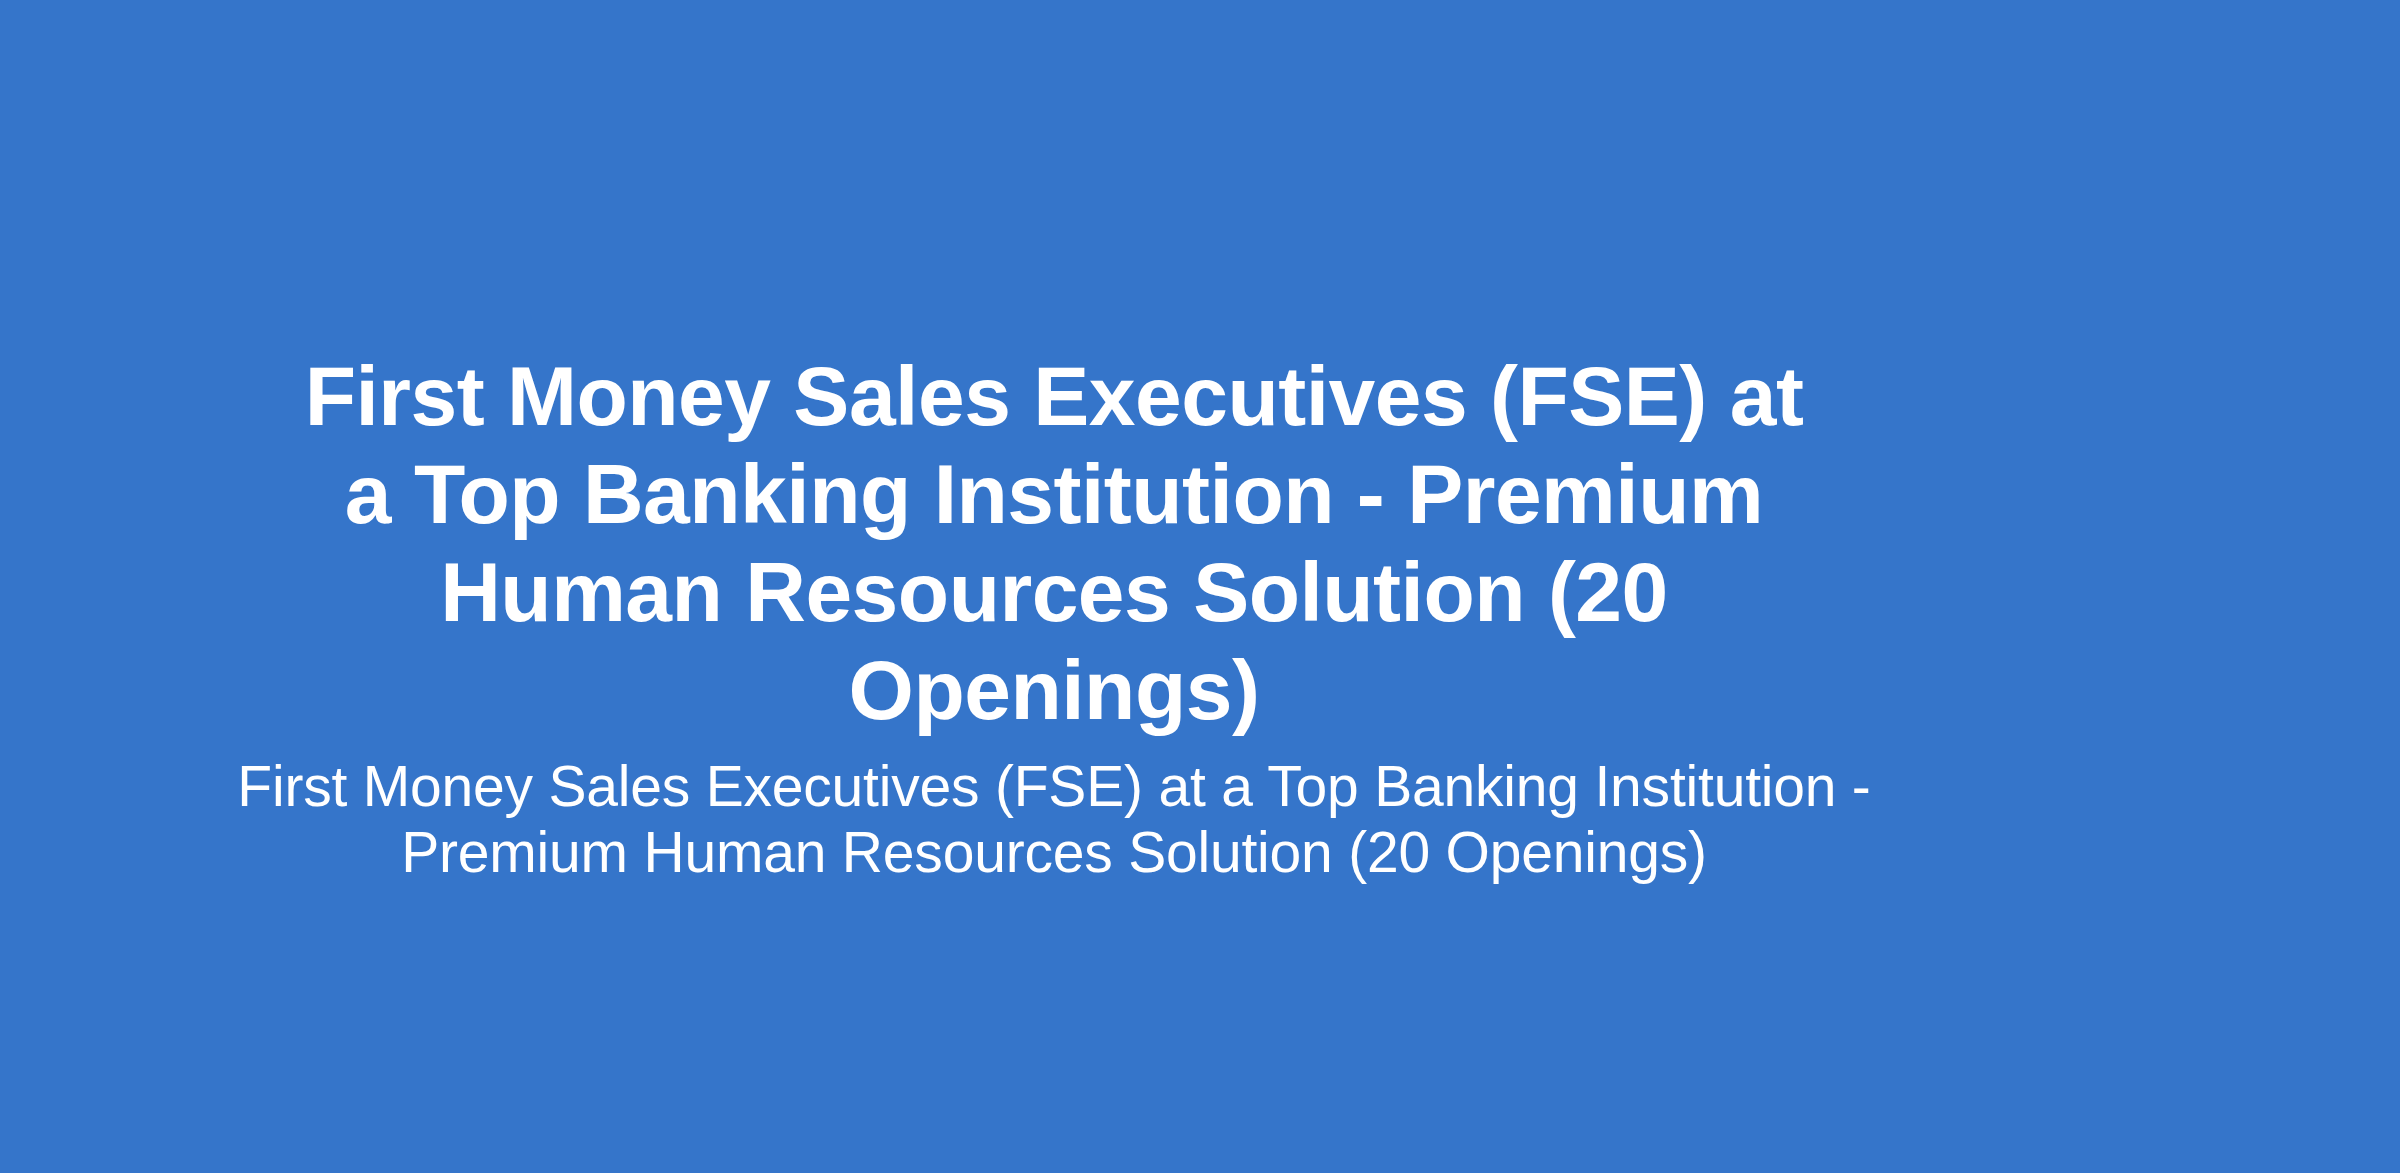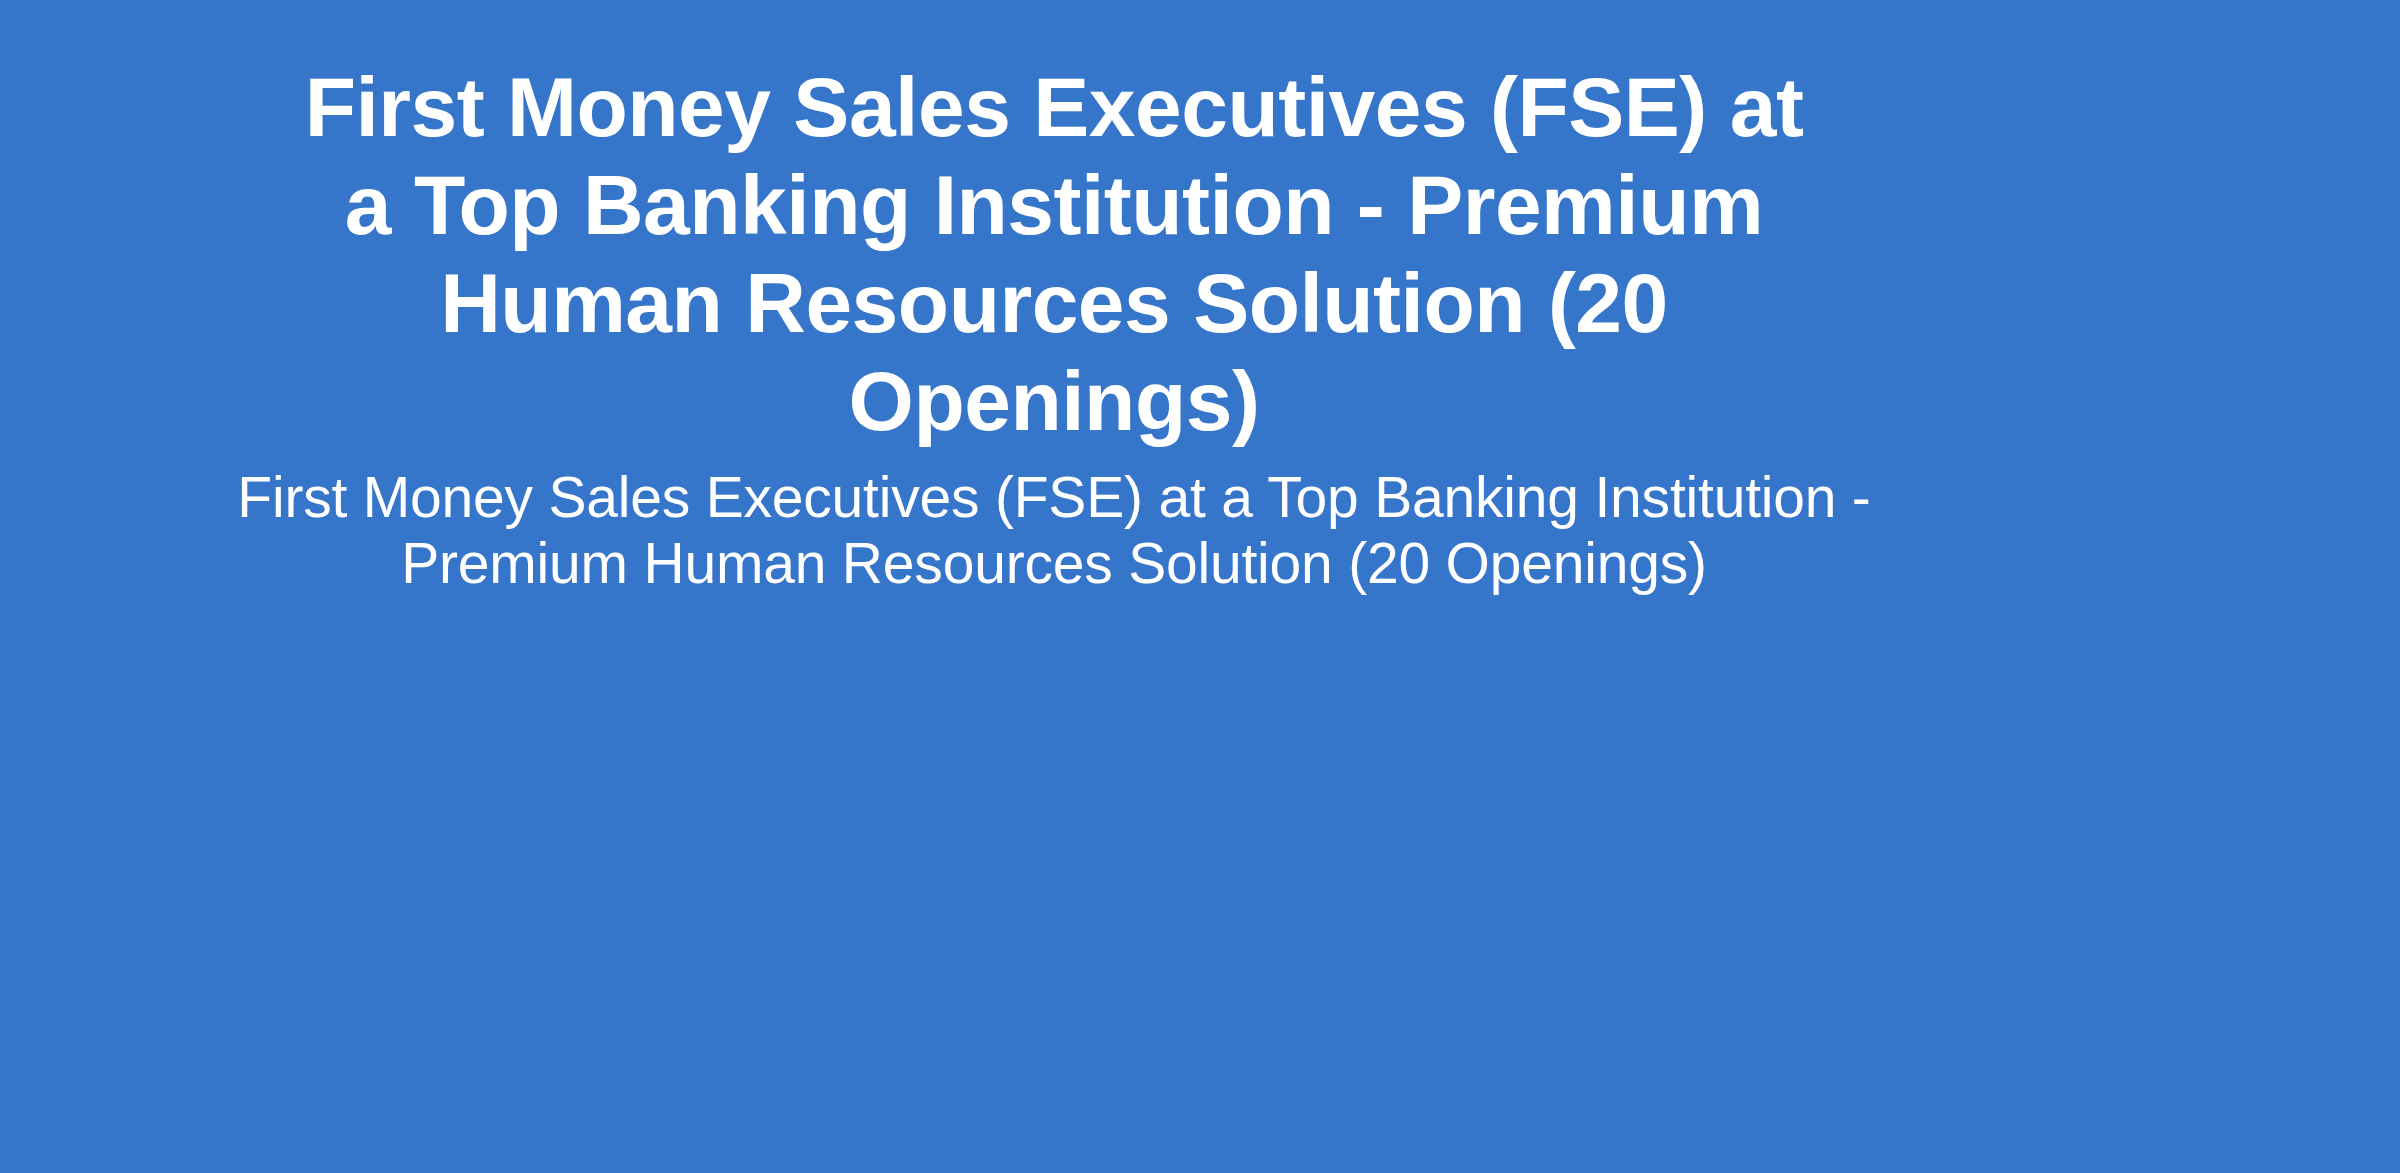--- a/index.html
+++ b/index.html
@@ -16,21 +16,21 @@
   }
 
   .card {
     box-sizing: border-box;
     width: 2108px;
     height: 1173px;
     background: #3575ca;
     display: flex;
     flex-direction: column;
     align-items: center;
-    justify-content: flex-start;
+    justify-content: center;
     padding: 58px 180px 0 180px;
     position: relative;
   }
 
   .headline {
     width: 1530px;
     margin: 0;
     color: #ffffff;
     font-family: "Liberation Sans", sans-serif;
     font-size: 84px;

